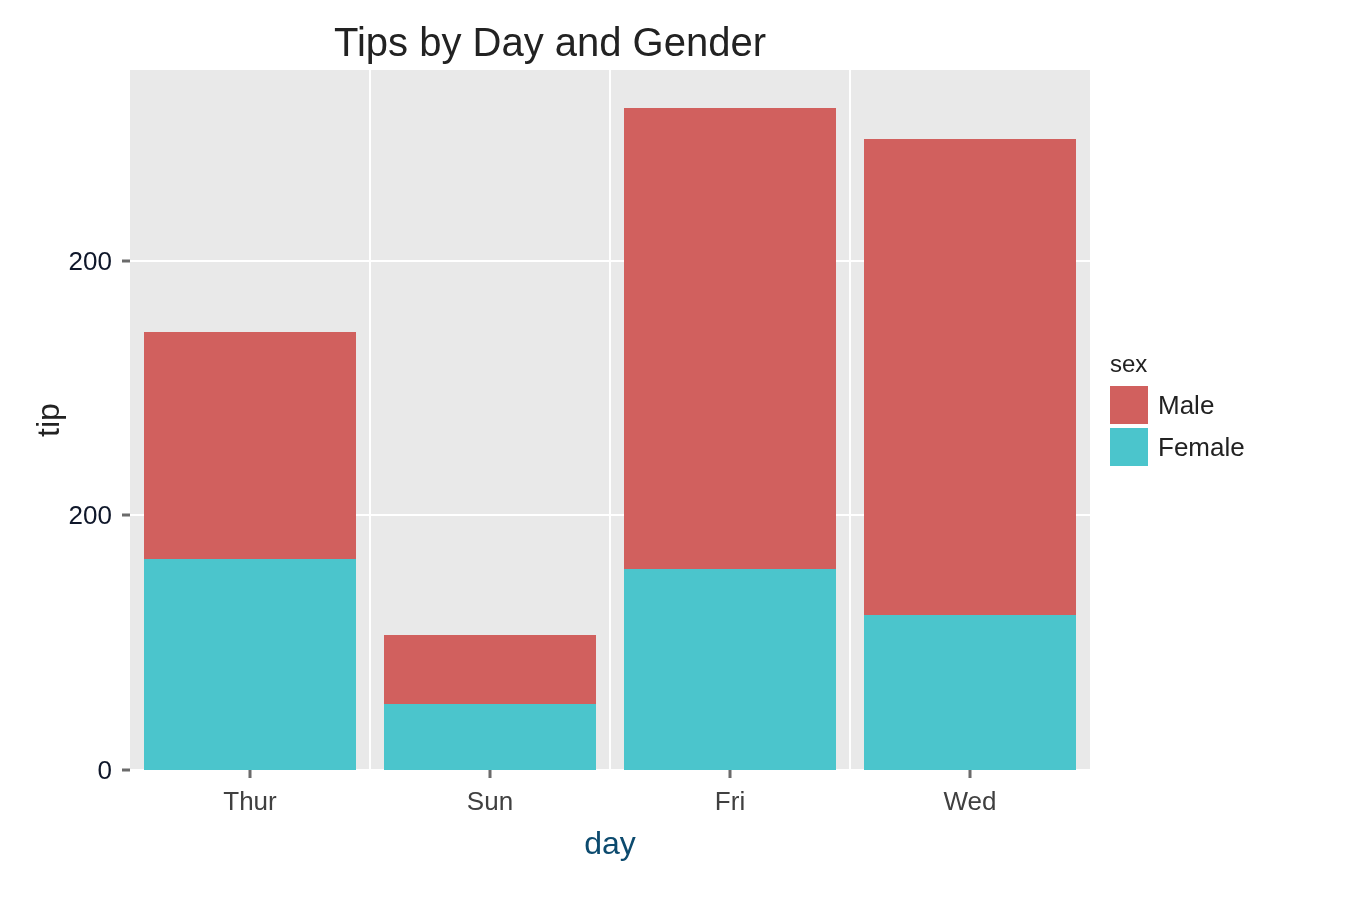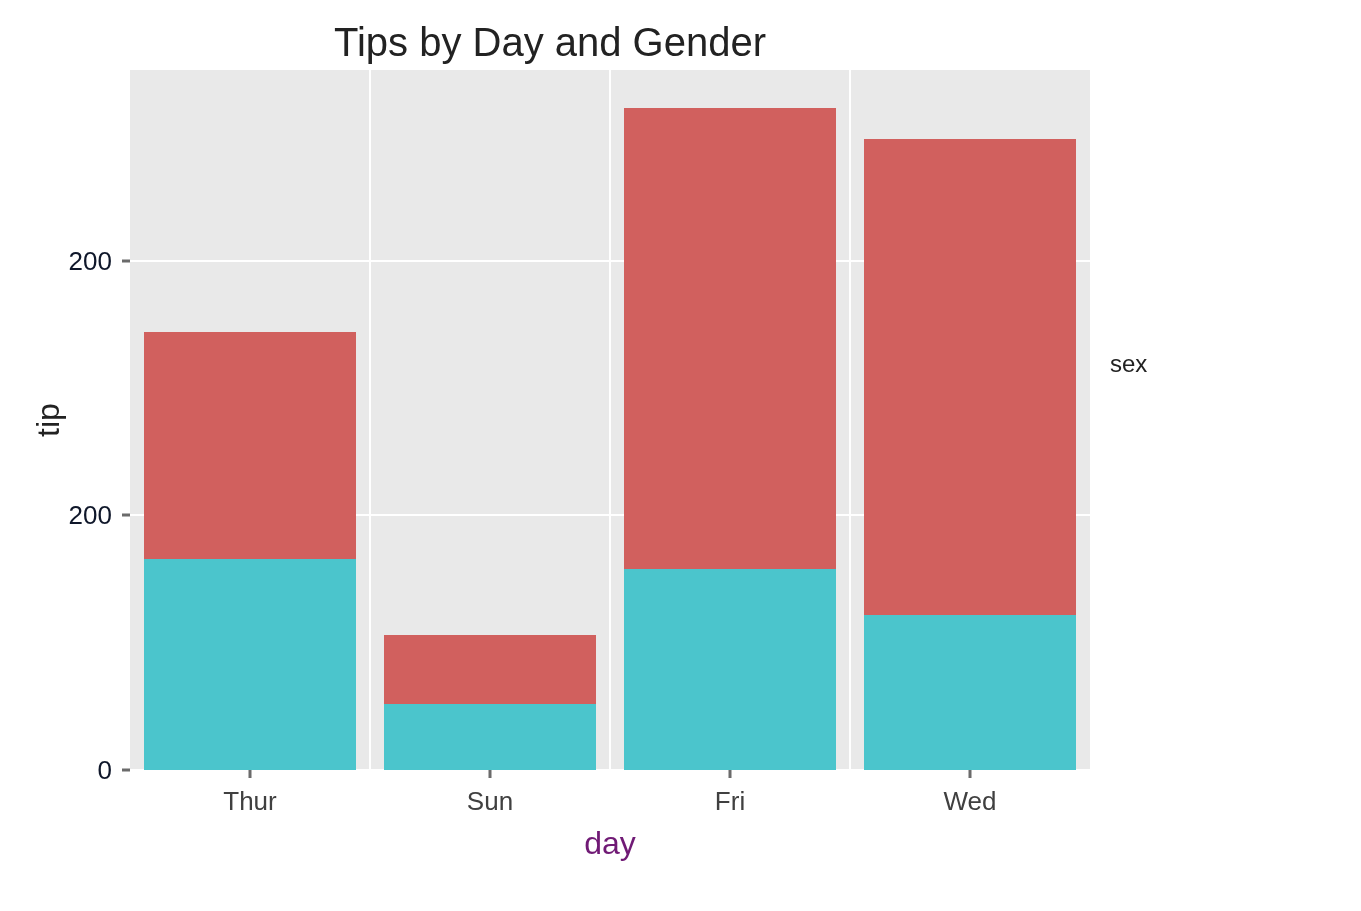--- a/index.html
+++ b/index.html
@@ -88,21 +88,21 @@
       background: #6b6b6b;
       transform: translateX(-50%);
     }
     .xlabel {
       position: absolute;
       top: 825px;
       left: 130px;
       width: 960px;
       text-align: center;
       font-size: 32px;
-      color: #701a75;
+      color: #0c4a6e;
     }
     .ylabel {
       position: absolute;
       left: 30px;
       top: 70px;
       height: 700px;
       display: flex;
       align-items: center;
       justify-content: center;
       font-size: 32px;
@@ -181,16 +181,24 @@
         <div class="bar" style="height: 155.273px; background: rgb(75, 197, 204); bottom: 0px;"></div>
         <div class="bar" style="height: 476px; background: rgb(209, 96, 94); bottom: 155.273px;"></div>
       </div>
     </div>
 
   <div class="xlabel">day</div>
 
   <div class="legend">
     <div class="legend-title">sex</div>
     <div id="legend-items">
+        <div class="legend-item">
+          <div class="legend-swatch" style="background: rgb(209, 96, 94);"></div>
+          <div class="legend-label">Male</div>
+        </div>
+        <div class="legend-item">
+          <div class="legend-swatch" style="background: rgb(75, 197, 204);"></div>
+          <div class="legend-label">Female</div>
+        </div>
       </div>
   </div>
 
 </div>
 
 </body></html>

